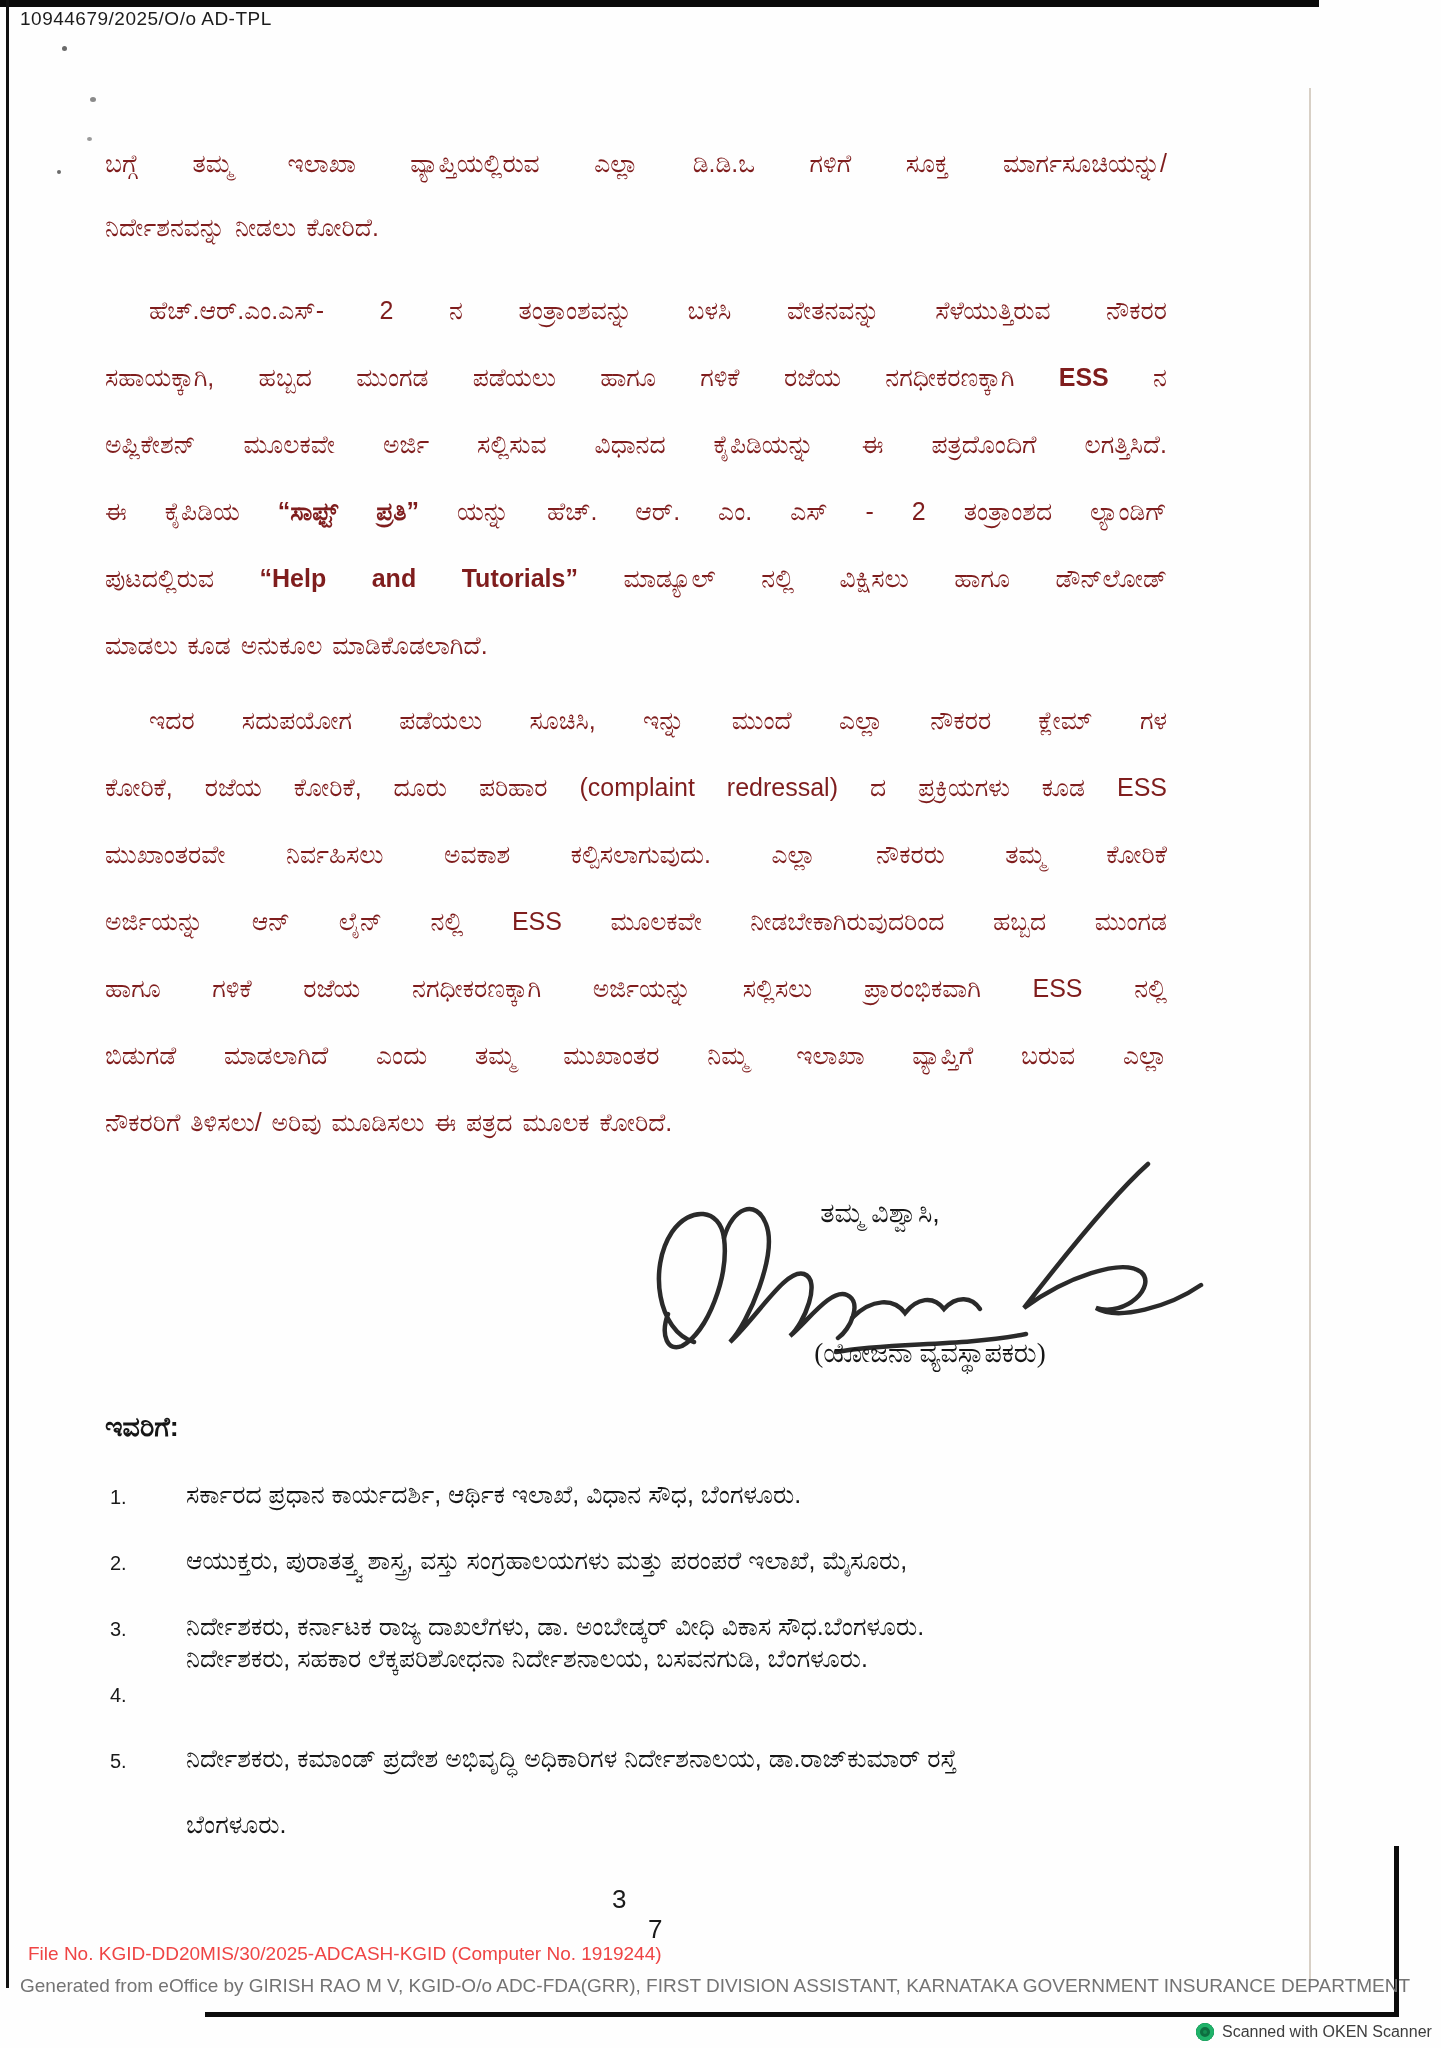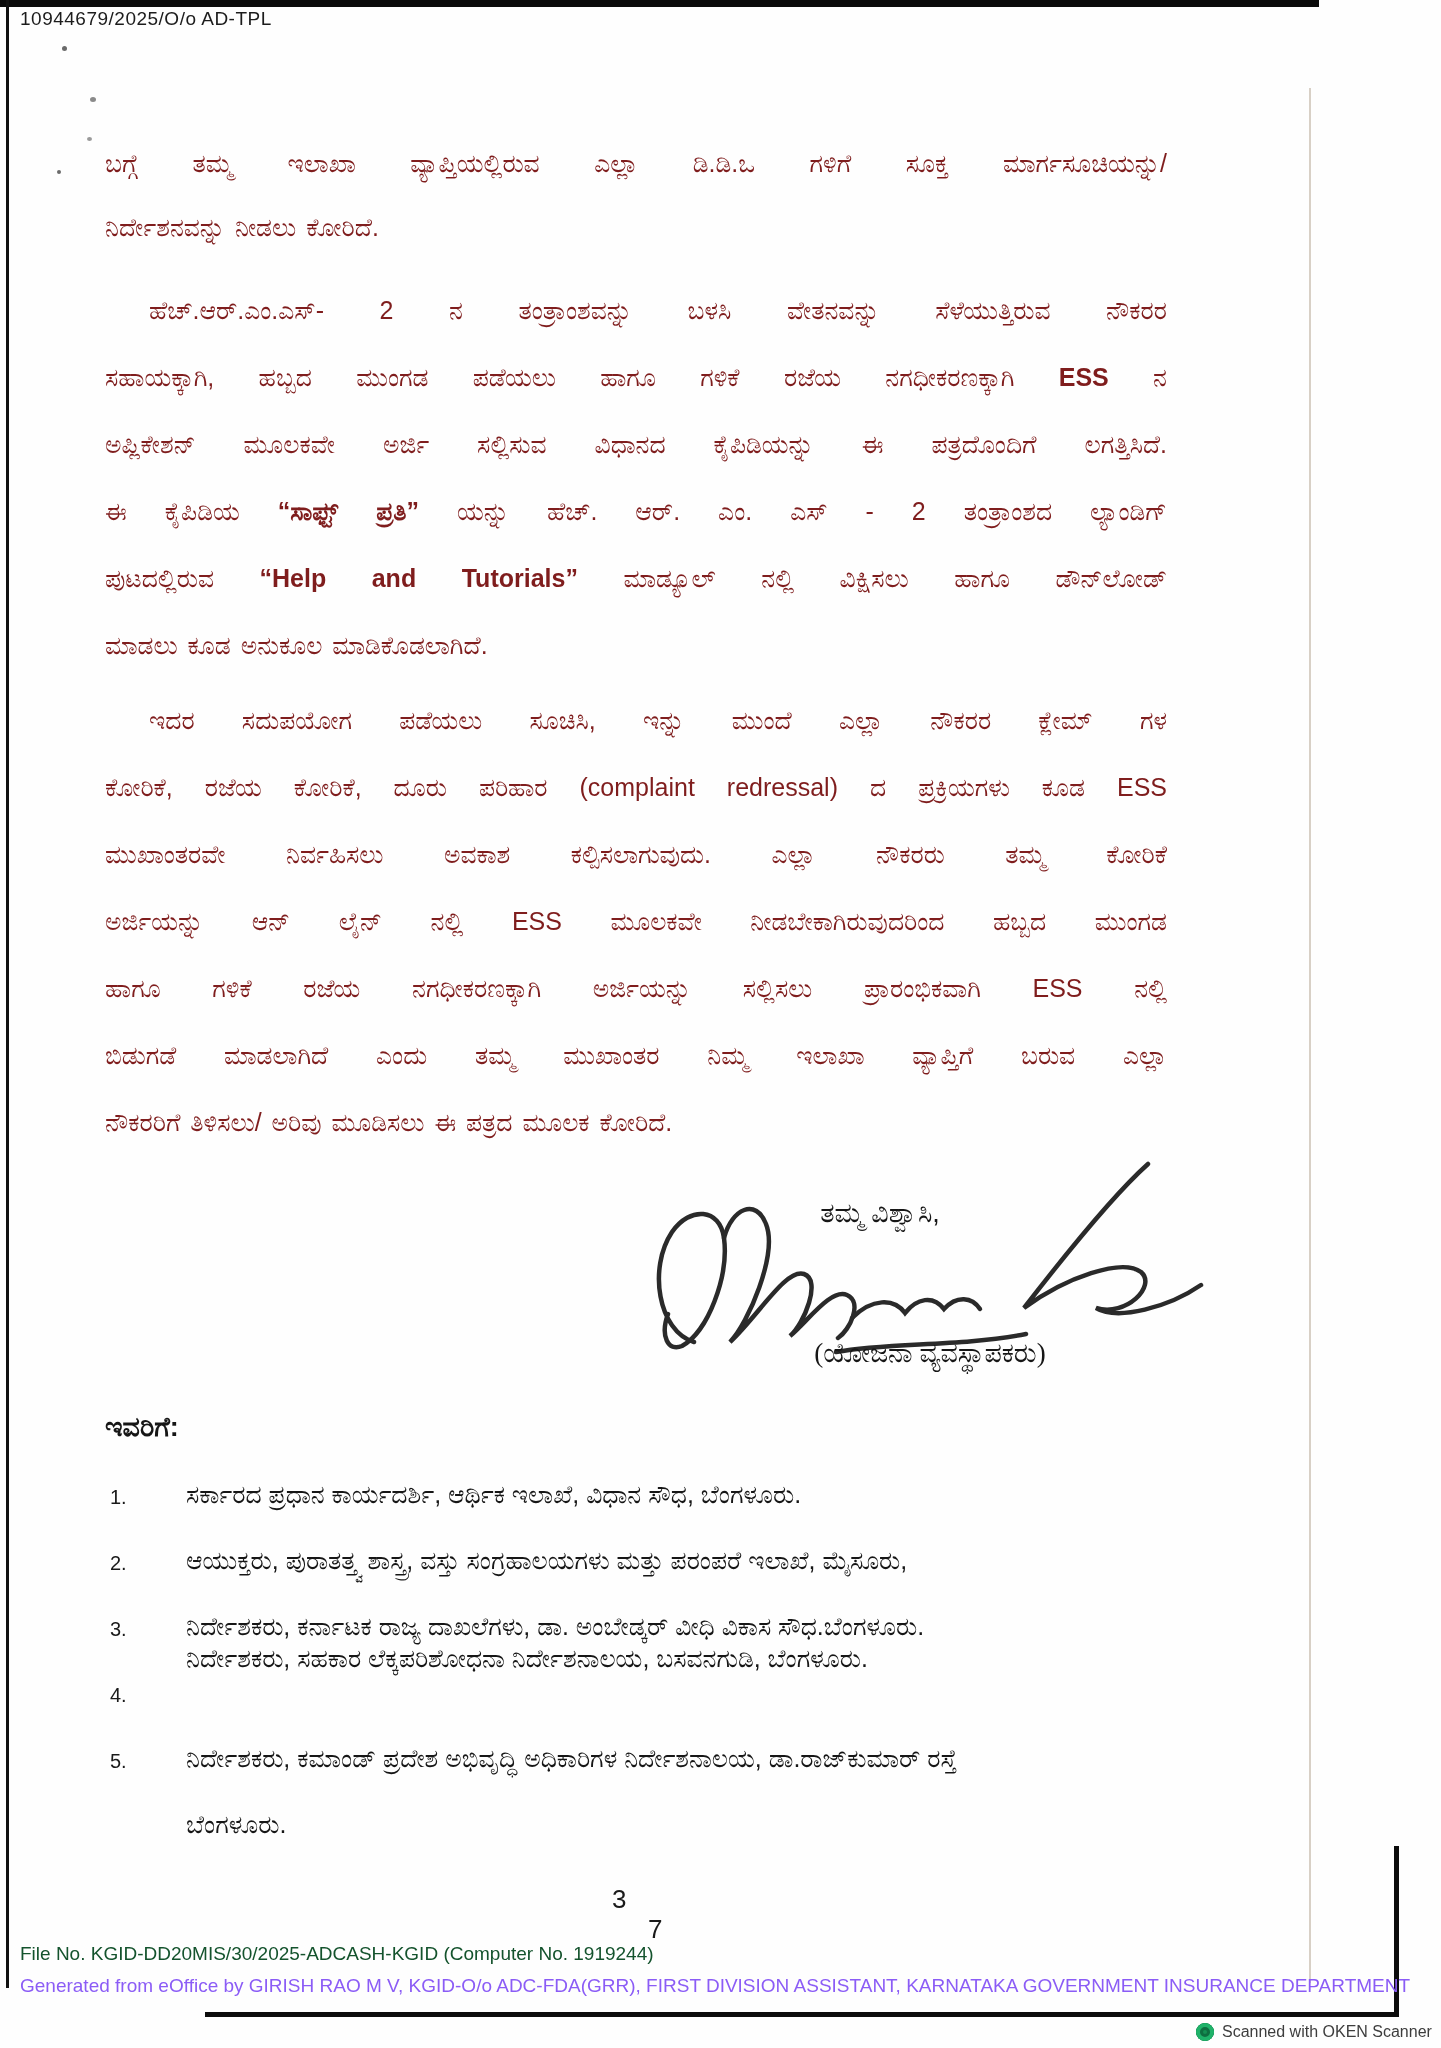--- a/index.html
+++ b/index.html
@@ -36,22 +36,22 @@
 
   .sal{position:absolute;left:740px;top:1198px;width:280px;font-size:27px;font-weight:500;text-align:center;white-space:nowrap;}
   .desig{position:absolute;left:700px;top:1338px;width:460px;font-size:27px;font-weight:500;text-align:center;white-space:nowrap;font-family:Liberation Serif, serif;}
   .sig{position:absolute;left:628px;top:1146px;width:600px;height:230px;}
 
   .tohead{position:absolute;left:105px;top:1412px;font-size:27px;font-weight:600;}
   .li-no{position:absolute;left:110px;width:34px;font-size:20px;color:#1a1a1a;text-align:left;}
   .li-tx{position:absolute;left:150px;width:1020px;font-size:25px;font-weight:500;white-space:nowrap;margin-left:36px;}
 
   .pgno{position:absolute;font-size:26px;color:#1a1a1a;}
-  .fileno{position:absolute;left:20px;top:1943px;font-size:19px;color:#14532d;white-space:nowrap;}
-  .genline{position:absolute;left:20px;top:1975px;right:0;font-size:19px;color:#8b5cf6;white-space:nowrap;overflow:hidden;}
+  .fileno{position:absolute;left:28px;top:1943px;font-size:19px;color:#ef4444;white-space:nowrap;}
+  .genline{position:absolute;left:20px;top:1975px;right:0;font-size:19px;color:#737373;white-space:nowrap;overflow:hidden;}
   .okenwrap{position:absolute;left:1196px;top:2021px;height:22px;display:flex;align-items:center;gap:8px;}
   .okenicon{width:18px;height:18px;border-radius:50%;background:#148f52;box-shadow:inset 0 0 0 4px #1fb269, inset 0 0 0 7px #0e6e40;}
   .okentext{font-size:16px;color:#3d3d3d;white-space:nowrap;}
 </style>
 </head>
 <body>
 
 <div class="topbar"></div>
 <div class="leftline"></div>
 <div class="pageedge"></div>

